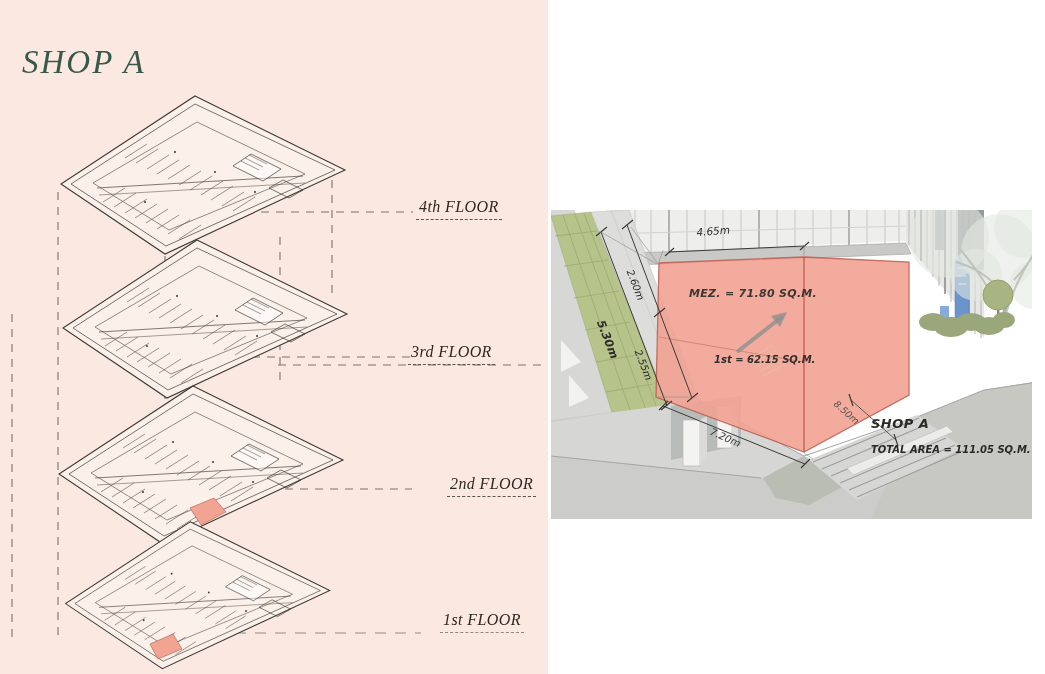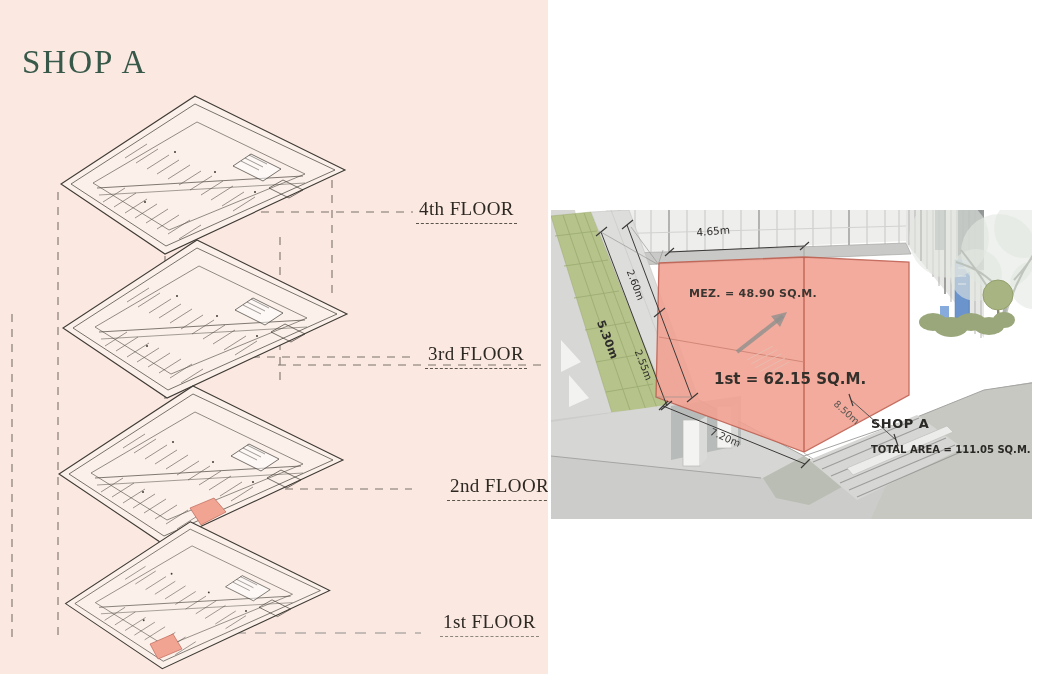--- a/index.html
+++ b/index.html
@@ -1,32 +1,32 @@
 <!DOCTYPE html>
 <html><head>
 <meta charset="utf-8">
 <style>
   html,body{margin:0;padding:0;background:#fff;}
   .slide{position:relative;width:1032px;height:674px;background:#1d4ed8;overflow:hidden;
-         font-family:"Liberation Sans",sans-serif;}
+         font-family:"Liberation Sans",sans-serif;font-style:italic;}
   .left-panel{position:absolute;left:0;top:0;width:548px;height:674px;background:#fae8e1;}
   .page-title{position:absolute;left:22px;top:22px;font-family:"Liberation Serif",serif;
               font-size:33px;font-weight:400;letter-spacing:2px;color:#38594a;}
   .stack-svg{position:absolute;left:0;top:0;}
-  .floor-label{position:absolute;font-family:"Liberation Serif",serif;font-size:19px;
+  .floor-label{position:absolute;font-family:"Liberation Serif",serif;font-size:16px;
                color:#2d2822;letter-spacing:.4px;border-bottom:1.6px dashed #5a544c;
                padding:0 3px 3px 3px;white-space:nowrap;}
   .floor-label.light{border-bottom-color:#8d867d;margin-left:16px;}
   .right-panel{position:absolute;left:548px;top:0;width:497px;height:674px;background:#ffffff;}
   .render{position:absolute;left:3px;top:210px;width:494px;height:309px;}
   .scene{position:absolute;left:0;top:0;}
   .ann,.dim{position:absolute;white-space:nowrap;font-family:"DejaVu Sans",sans-serif;
             color:#2f2d2a;transform-origin:left top;}
   .ann-mez{left:138px;top:77px;font-size:11px;font-weight:600;letter-spacing:.3px;color:#3a3632;}
-  .ann-first{left:163px;top:160px;font-size:15px;font-weight:700;color:#332f2b;}
+  .ann-first{left:163px;top:144px;font-size:10px;font-weight:700;color:#332f2b;}
   .ann-shop{left:320px;top:206px;font-size:13px;font-weight:700;letter-spacing:.5px;color:#2b2926;}
   .ann-total{left:320px;top:234px;font-size:10px;font-weight:600;color:#2b2926;}
   .dim{font-size:10px;color:#2e2c2a;}
   .dim-top{left:145px;top:16px;transform:rotate(-4deg);font-size:10.5px;}
   .dim-260{left:84px;top:58px;transform:rotate(69deg);}
   .dim-530{left:56px;top:108px;transform:rotate(69deg);font-size:11.5px;font-weight:600;}
   .dim-255{left:92px;top:138px;transform:rotate(69deg);}
   .dim-720{left:162px;top:216px;transform:rotate(24deg);color:#3e3c3a;}
   .dim-850{left:288px;top:188px;transform:rotate(42deg);font-size:9.5px;color:#55534f;}
 </style>
@@ -76,21 +76,21 @@
       <use href="#plan" xlink:href="#plan" transform="translate(53,382)"></use>
       <g transform="translate(60,518) scale(0.93)">
         <use href="#plan" xlink:href="#plan"></use>
       </g>
 
       <polygon points="190,508 214,498 226,512 201,525" fill="#f2a492" stroke="#b4574a" stroke-width="0.6"></polygon>
       <polygon points="150,644 173,634 182,649 158,659" fill="#f2a492" stroke="#b4574a" stroke-width="0.6"></polygon>
     </svg>
 
     <div class="floor-label" style="left:416px;top:198px;">4th FLOOR</div>
-    <div class="floor-label" style="left:425px;top:343px;">3rd FLOOR</div>
+    <div class="floor-label" style="left:408px;top:343px;">3rd FLOOR</div>
     <div class="floor-label" style="left:415px;top:475px;margin-left:32px;">2nd FLOOR</div>
     <div class="floor-label light" style="left:424px;top:611px;">1st FLOOR</div>
   </section>
 
   <section class="right-panel">
     <div class="render">
       <svg class="scene" width="494" height="309" viewBox="0 0 494 309">
 
         <g>
           <polygon points="55,0 355,0 355,31 55,44" fill="#eeeeec"></polygon>
@@ -183,21 +183,21 @@
           <path d="M118,42 L253,36"></path>
           <path d="M50,22 L116,196"></path>
           <path d="M76,15 L141,188"></path>
           <path d="M112,196 L254,254"></path>
           <path d="M300,190 L345,230" stroke="#5a5856"></path>
           <path d="M114,46L123,38M249,40L258,32M45,26L56,17M110,200L121,191M71,19L82,10M103,107L114,98M136,192L147,183M108,200L117,191M250,258L259,249M298,184L302,196M343,224L347,236" stroke-width="1.2"></path>
           <path d="M108,52L112,40M253,46L253,35M108,55L80,17M106,54L48,21M105,187L141,187M253,243L262,249" stroke="#8f8d8a" stroke-width="0.6"></path>
         </g>
       </svg>
 
-      <div class="ann ann-mez">MEZ. = 48.90 SQ.M.</div>
+      <div class="ann ann-mez">MEZ. = 71.80 SQ.M.</div>
       <div class="ann ann-first">1st = 62.15 SQ.M.</div>
       <div class="ann ann-shop">SHOP A</div>
       <div class="ann ann-total">TOTAL AREA = 111.05 SQ.M.</div>
 
       <div class="dim dim-top">4.65m</div>
       <div class="dim dim-260">2.60m</div>
       <div class="dim dim-530">5.30m</div>
       <div class="dim dim-255">2.55m</div>
       <div class="dim dim-720">7.20m</div>
       <div class="dim dim-850">8.50m</div>

